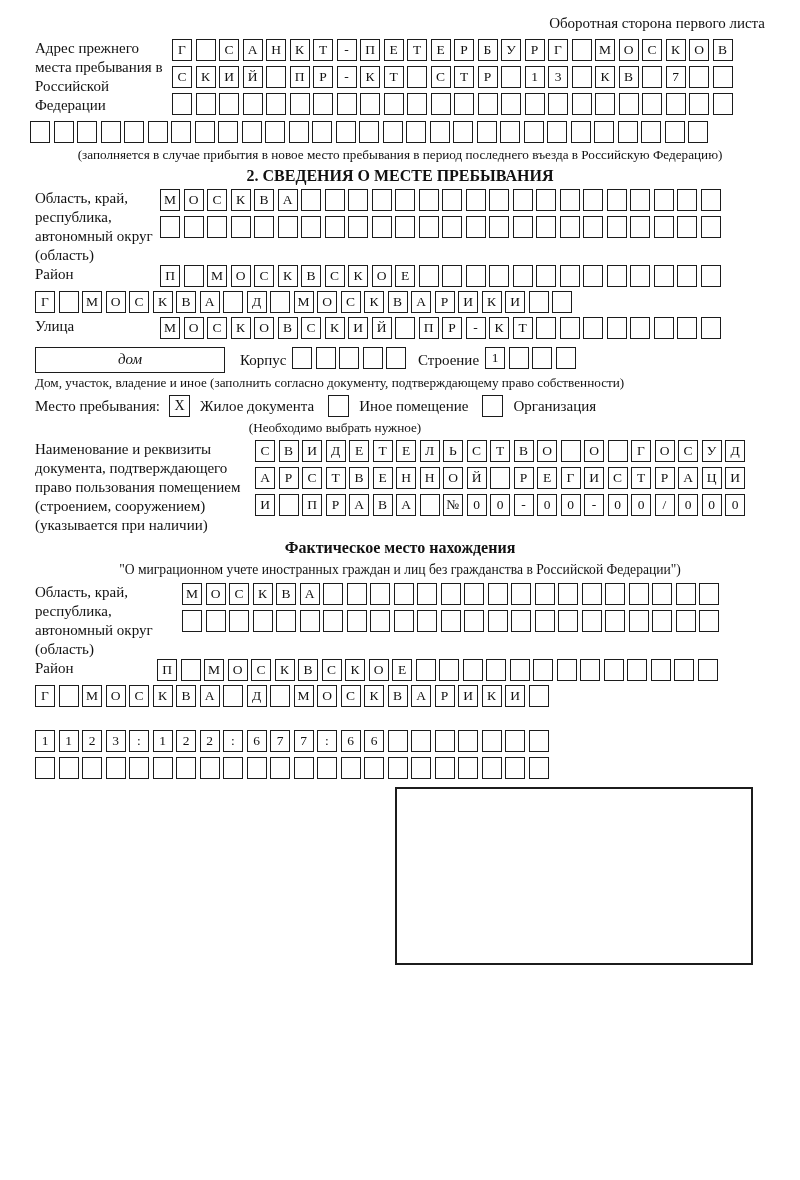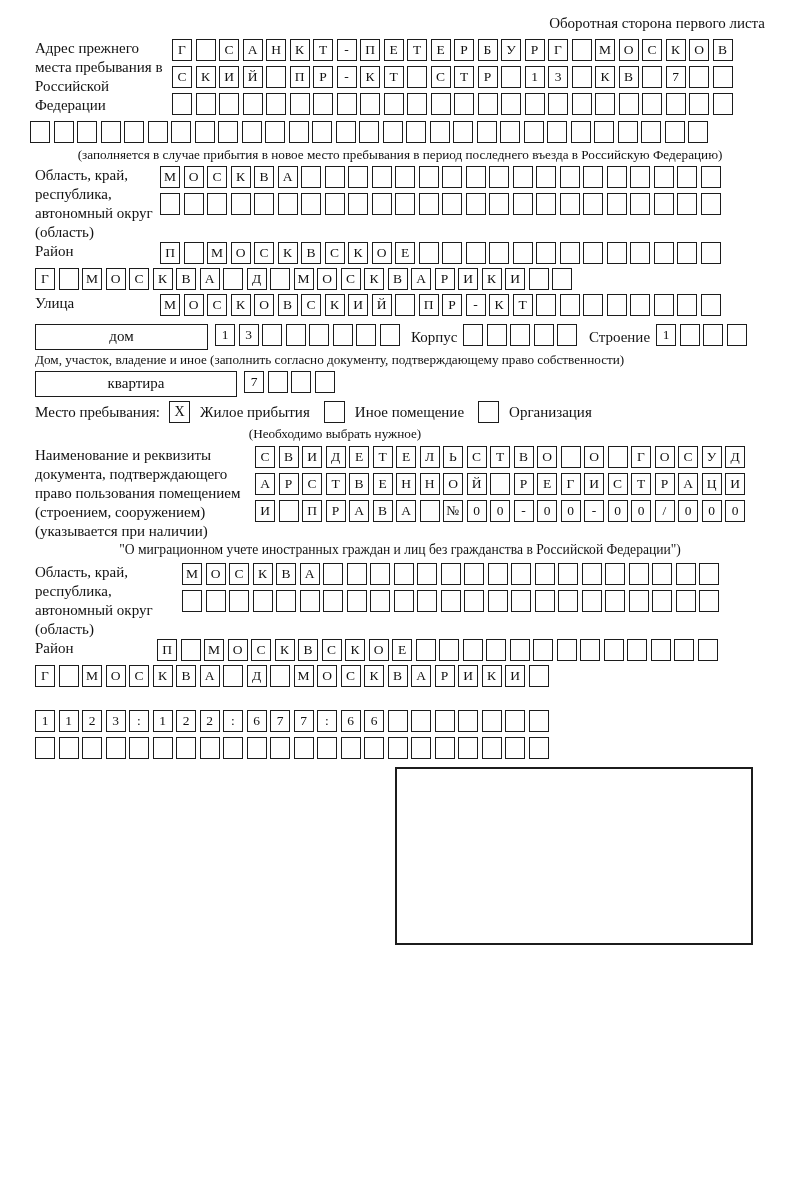--- a/index.html
+++ b/index.html
@@ -31,21 +31,21 @@
     text-align:center;font-size:13.5px;vertical-align:top;
   }
   .fullrow{margin:2px 0 2px -5px;}
   .caption{font-size:13.2px;line-height:17px;text-align:center;margin:1px 0 3px 0;}
   .caption-left{font-size:13.2px;line-height:17px;margin:1px 0 3px 0;}
   .sec-title{font-size:16px;font-weight:bold;text-align:center;margin:4px 0 4px 0;}
   .fieldbox{
     box-sizing:border-box;border:1.8px solid #1c1c1c;height:26px;line-height:23px;
     text-align:center;font-size:15px;flex:0 0 auto;
   }
-  .boxdom{width:173px;margin-right:7px;}
+  .boxdom{width:190px;margin-right:7px;font-style:italic;}
   .boxkv{width:202px;margin-right:7px;}
   .inl-lbl{font-size:15px;line-height:26px;margin:0 6px 0 8px;flex:0 0 auto;}
   .mesto{display:flex;align-items:center;margin:4px 0 0 0;}
   .mesto .lbl-inline{font-size:15px;margin-right:9px;}
   .cbox{
     display:inline-block;width:19px;height:20px;line-height:20px;border:1.5px solid #1c1c1c;
     text-align:center;font-size:14px;vertical-align:middle;flex:0 0 auto;
   }
   .opt-lbl{font-size:15px;margin:0 14px 0 10px;}
   .note-narrow{width:600px;text-align:center;font-size:13.2px;line-height:17px;margin-top:2px;}
@@ -68,20 +68,21 @@
     <div class="lbl w137">Адрес прежнего места пребывания в Российской Федерации</div>
     <div class="grids">
       <div class="grid"><span class="cell">Г</span><span class="cell"></span><span class="cell">С</span><span class="cell">А</span><span class="cell">Н</span><span class="cell">К</span><span class="cell">Т</span><span class="cell">-</span><span class="cell">П</span><span class="cell">Е</span><span class="cell">Т</span><span class="cell">Е</span><span class="cell">Р</span><span class="cell">Б</span><span class="cell">У</span><span class="cell">Р</span><span class="cell">Г</span><span class="cell"></span><span class="cell">М</span><span class="cell">О</span><span class="cell">С</span><span class="cell">К</span><span class="cell">О</span><span class="cell">В</span></div>
       <div class="grid"><span class="cell">С</span><span class="cell">К</span><span class="cell">И</span><span class="cell">Й</span><span class="cell"></span><span class="cell">П</span><span class="cell">Р</span><span class="cell">-</span><span class="cell">К</span><span class="cell">Т</span><span class="cell"></span><span class="cell">С</span><span class="cell">Т</span><span class="cell">Р</span><span class="cell"></span><span class="cell">1</span><span class="cell">3</span><span class="cell"></span><span class="cell">К</span><span class="cell">В</span><span class="cell"></span><span class="cell">7</span><span class="cell"></span><span class="cell"></span></div>
       <div class="grid"><span class="cell"></span><span class="cell"></span><span class="cell"></span><span class="cell"></span><span class="cell"></span><span class="cell"></span><span class="cell"></span><span class="cell"></span><span class="cell"></span><span class="cell"></span><span class="cell"></span><span class="cell"></span><span class="cell"></span><span class="cell"></span><span class="cell"></span><span class="cell"></span><span class="cell"></span><span class="cell"></span><span class="cell"></span><span class="cell"></span><span class="cell"></span><span class="cell"></span><span class="cell"></span><span class="cell"></span></div>
     </div>
   </div>
   <div class="grid fullrow"><span class="cell"></span><span class="cell"></span><span class="cell"></span><span class="cell"></span><span class="cell"></span><span class="cell"></span><span class="cell"></span><span class="cell"></span><span class="cell"></span><span class="cell"></span><span class="cell"></span><span class="cell"></span><span class="cell"></span><span class="cell"></span><span class="cell"></span><span class="cell"></span><span class="cell"></span><span class="cell"></span><span class="cell"></span><span class="cell"></span><span class="cell"></span><span class="cell"></span><span class="cell"></span><span class="cell"></span><span class="cell"></span><span class="cell"></span><span class="cell"></span><span class="cell"></span><span class="cell"></span></div>
   <div class="caption">(заполняется в случае прибытия в новое место пребывания в период последнего въезда в Российскую Федерацию)</div>
 
+  <div class="sec-title">2. СВЕДЕНИЯ О МЕСТЕ ПРЕБЫВАНИЯ</div>
 
   <div class="flexrow">
     <div class="lbl w125">Область, край, республика, автономный округ (область)</div>
     <div class="grids">
       <div class="grid"><span class="cell">М</span><span class="cell">О</span><span class="cell">С</span><span class="cell">К</span><span class="cell">В</span><span class="cell">А</span><span class="cell"></span><span class="cell"></span><span class="cell"></span><span class="cell"></span><span class="cell"></span><span class="cell"></span><span class="cell"></span><span class="cell"></span><span class="cell"></span><span class="cell"></span><span class="cell"></span><span class="cell"></span><span class="cell"></span><span class="cell"></span><span class="cell"></span><span class="cell"></span><span class="cell"></span><span class="cell"></span></div>
       <div class="grid"><span class="cell"></span><span class="cell"></span><span class="cell"></span><span class="cell"></span><span class="cell"></span><span class="cell"></span><span class="cell"></span><span class="cell"></span><span class="cell"></span><span class="cell"></span><span class="cell"></span><span class="cell"></span><span class="cell"></span><span class="cell"></span><span class="cell"></span><span class="cell"></span><span class="cell"></span><span class="cell"></span><span class="cell"></span><span class="cell"></span><span class="cell"></span><span class="cell"></span><span class="cell"></span><span class="cell"></span></div>
     </div>
   </div>
 
   <div class="flexrow">
@@ -99,53 +100,49 @@
 
   <div class="flexrow">
     <div class="lbl w125">Улица</div>
     <div class="grids">
         <div class="grid"><span class="cell">М</span><span class="cell">О</span><span class="cell">С</span><span class="cell">К</span><span class="cell">О</span><span class="cell">В</span><span class="cell">С</span><span class="cell">К</span><span class="cell">И</span><span class="cell">Й</span><span class="cell"></span><span class="cell">П</span><span class="cell">Р</span><span class="cell">-</span><span class="cell">К</span><span class="cell">Т</span><span class="cell"></span><span class="cell"></span><span class="cell"></span><span class="cell"></span><span class="cell"></span><span class="cell"></span><span class="cell"></span><span class="cell"></span></div>
       </div>
   </div>
 
   <div class="flexrow mt4">
     <div class="fieldbox boxdom">дом</div>
-    <div class="grid"><span class="cell">1</span><span class="cell">3</span><span class="cell"></span><span class="cell"></span><span class="cell"></span><span class="cell"></span><span class="cell"></span><span class="cell"></span></div>
     <span class="inl-lbl">Корпус</span>
     <div class="grid"><span class="cell"></span><span class="cell"></span><span class="cell"></span><span class="cell"></span><span class="cell"></span></div>
     <span class="inl-lbl">Строение</span>
     <div class="grid"><span class="cell">1</span><span class="cell"></span><span class="cell"></span><span class="cell"></span></div>
   </div>
   <div class="caption-left">Дом, участок, владение и иное (заполнить согласно документу, подтверждающему право собственности)</div>
 
-  <div class="flexrow">
-    <div class="fieldbox boxkv">квартира</div>
-    <div class="grid"><span class="cell">7</span><span class="cell"></span><span class="cell"></span><span class="cell"></span></div>
-  </div>
 
   <div class="mesto">
     <span class="lbl-inline">Место пребывания:</span>
     <span class="cbox">X</span>
-    <span class="opt-lbl">Жилое прибытия</span>
+    <span class="opt-lbl">Жилое документа</span>
     <span class="cbox"></span>
     <span class="opt-lbl">Иное помещение</span>
     <span class="cbox"></span>
     <span class="opt-lbl">Организация</span>
   </div>
   <div class="note-narrow">(Необходимо выбрать нужное)</div>
 
   <div class="flexrow mt4">
     <div class="lbl w220">Наименование и реквизиты документа, подтверждающего право пользования помещением (строением, сооружением) (указывается при наличии)</div>
     <div class="grids">
       <div class="grid"><span class="cell">С</span><span class="cell">В</span><span class="cell">И</span><span class="cell">Д</span><span class="cell">Е</span><span class="cell">Т</span><span class="cell">Е</span><span class="cell">Л</span><span class="cell">Ь</span><span class="cell">С</span><span class="cell">Т</span><span class="cell">В</span><span class="cell">О</span><span class="cell"></span><span class="cell">О</span><span class="cell"></span><span class="cell">Г</span><span class="cell">О</span><span class="cell">С</span><span class="cell">У</span><span class="cell">Д</span></div>
       <div class="grid"><span class="cell">А</span><span class="cell">Р</span><span class="cell">С</span><span class="cell">Т</span><span class="cell">В</span><span class="cell">Е</span><span class="cell">Н</span><span class="cell">Н</span><span class="cell">О</span><span class="cell">Й</span><span class="cell"></span><span class="cell">Р</span><span class="cell">Е</span><span class="cell">Г</span><span class="cell">И</span><span class="cell">С</span><span class="cell">Т</span><span class="cell">Р</span><span class="cell">А</span><span class="cell">Ц</span><span class="cell">И</span></div>
       <div class="grid"><span class="cell">И</span><span class="cell"></span><span class="cell">П</span><span class="cell">Р</span><span class="cell">А</span><span class="cell">В</span><span class="cell">А</span><span class="cell"></span><span class="cell">№</span><span class="cell">0</span><span class="cell">0</span><span class="cell">-</span><span class="cell">0</span><span class="cell">0</span><span class="cell">-</span><span class="cell">0</span><span class="cell">0</span><span class="cell">/</span><span class="cell">0</span><span class="cell">0</span><span class="cell">0</span></div>
     </div>
   </div>
 
+  <div class="sec-title">Фактическое место нахождения</div>
   <div class="fact-note">"О миграционном учете иностранных граждан и лиц без гражданства в Российской Федерации")</div>
 
   <div class="flexrow mt4">
     <div class="lbl w147">Область, край, республика, автономный округ (область)</div>
     <div class="grids">
       <div class="grid"><span class="cell">М</span><span class="cell">О</span><span class="cell">С</span><span class="cell">К</span><span class="cell">В</span><span class="cell">А</span><span class="cell"></span><span class="cell"></span><span class="cell"></span><span class="cell"></span><span class="cell"></span><span class="cell"></span><span class="cell"></span><span class="cell"></span><span class="cell"></span><span class="cell"></span><span class="cell"></span><span class="cell"></span><span class="cell"></span><span class="cell"></span><span class="cell"></span><span class="cell"></span><span class="cell"></span></div>
       <div class="grid"><span class="cell"></span><span class="cell"></span><span class="cell"></span><span class="cell"></span><span class="cell"></span><span class="cell"></span><span class="cell"></span><span class="cell"></span><span class="cell"></span><span class="cell"></span><span class="cell"></span><span class="cell"></span><span class="cell"></span><span class="cell"></span><span class="cell"></span><span class="cell"></span><span class="cell"></span><span class="cell"></span><span class="cell"></span><span class="cell"></span><span class="cell"></span><span class="cell"></span><span class="cell"></span></div>
     </div>
   </div>
 

